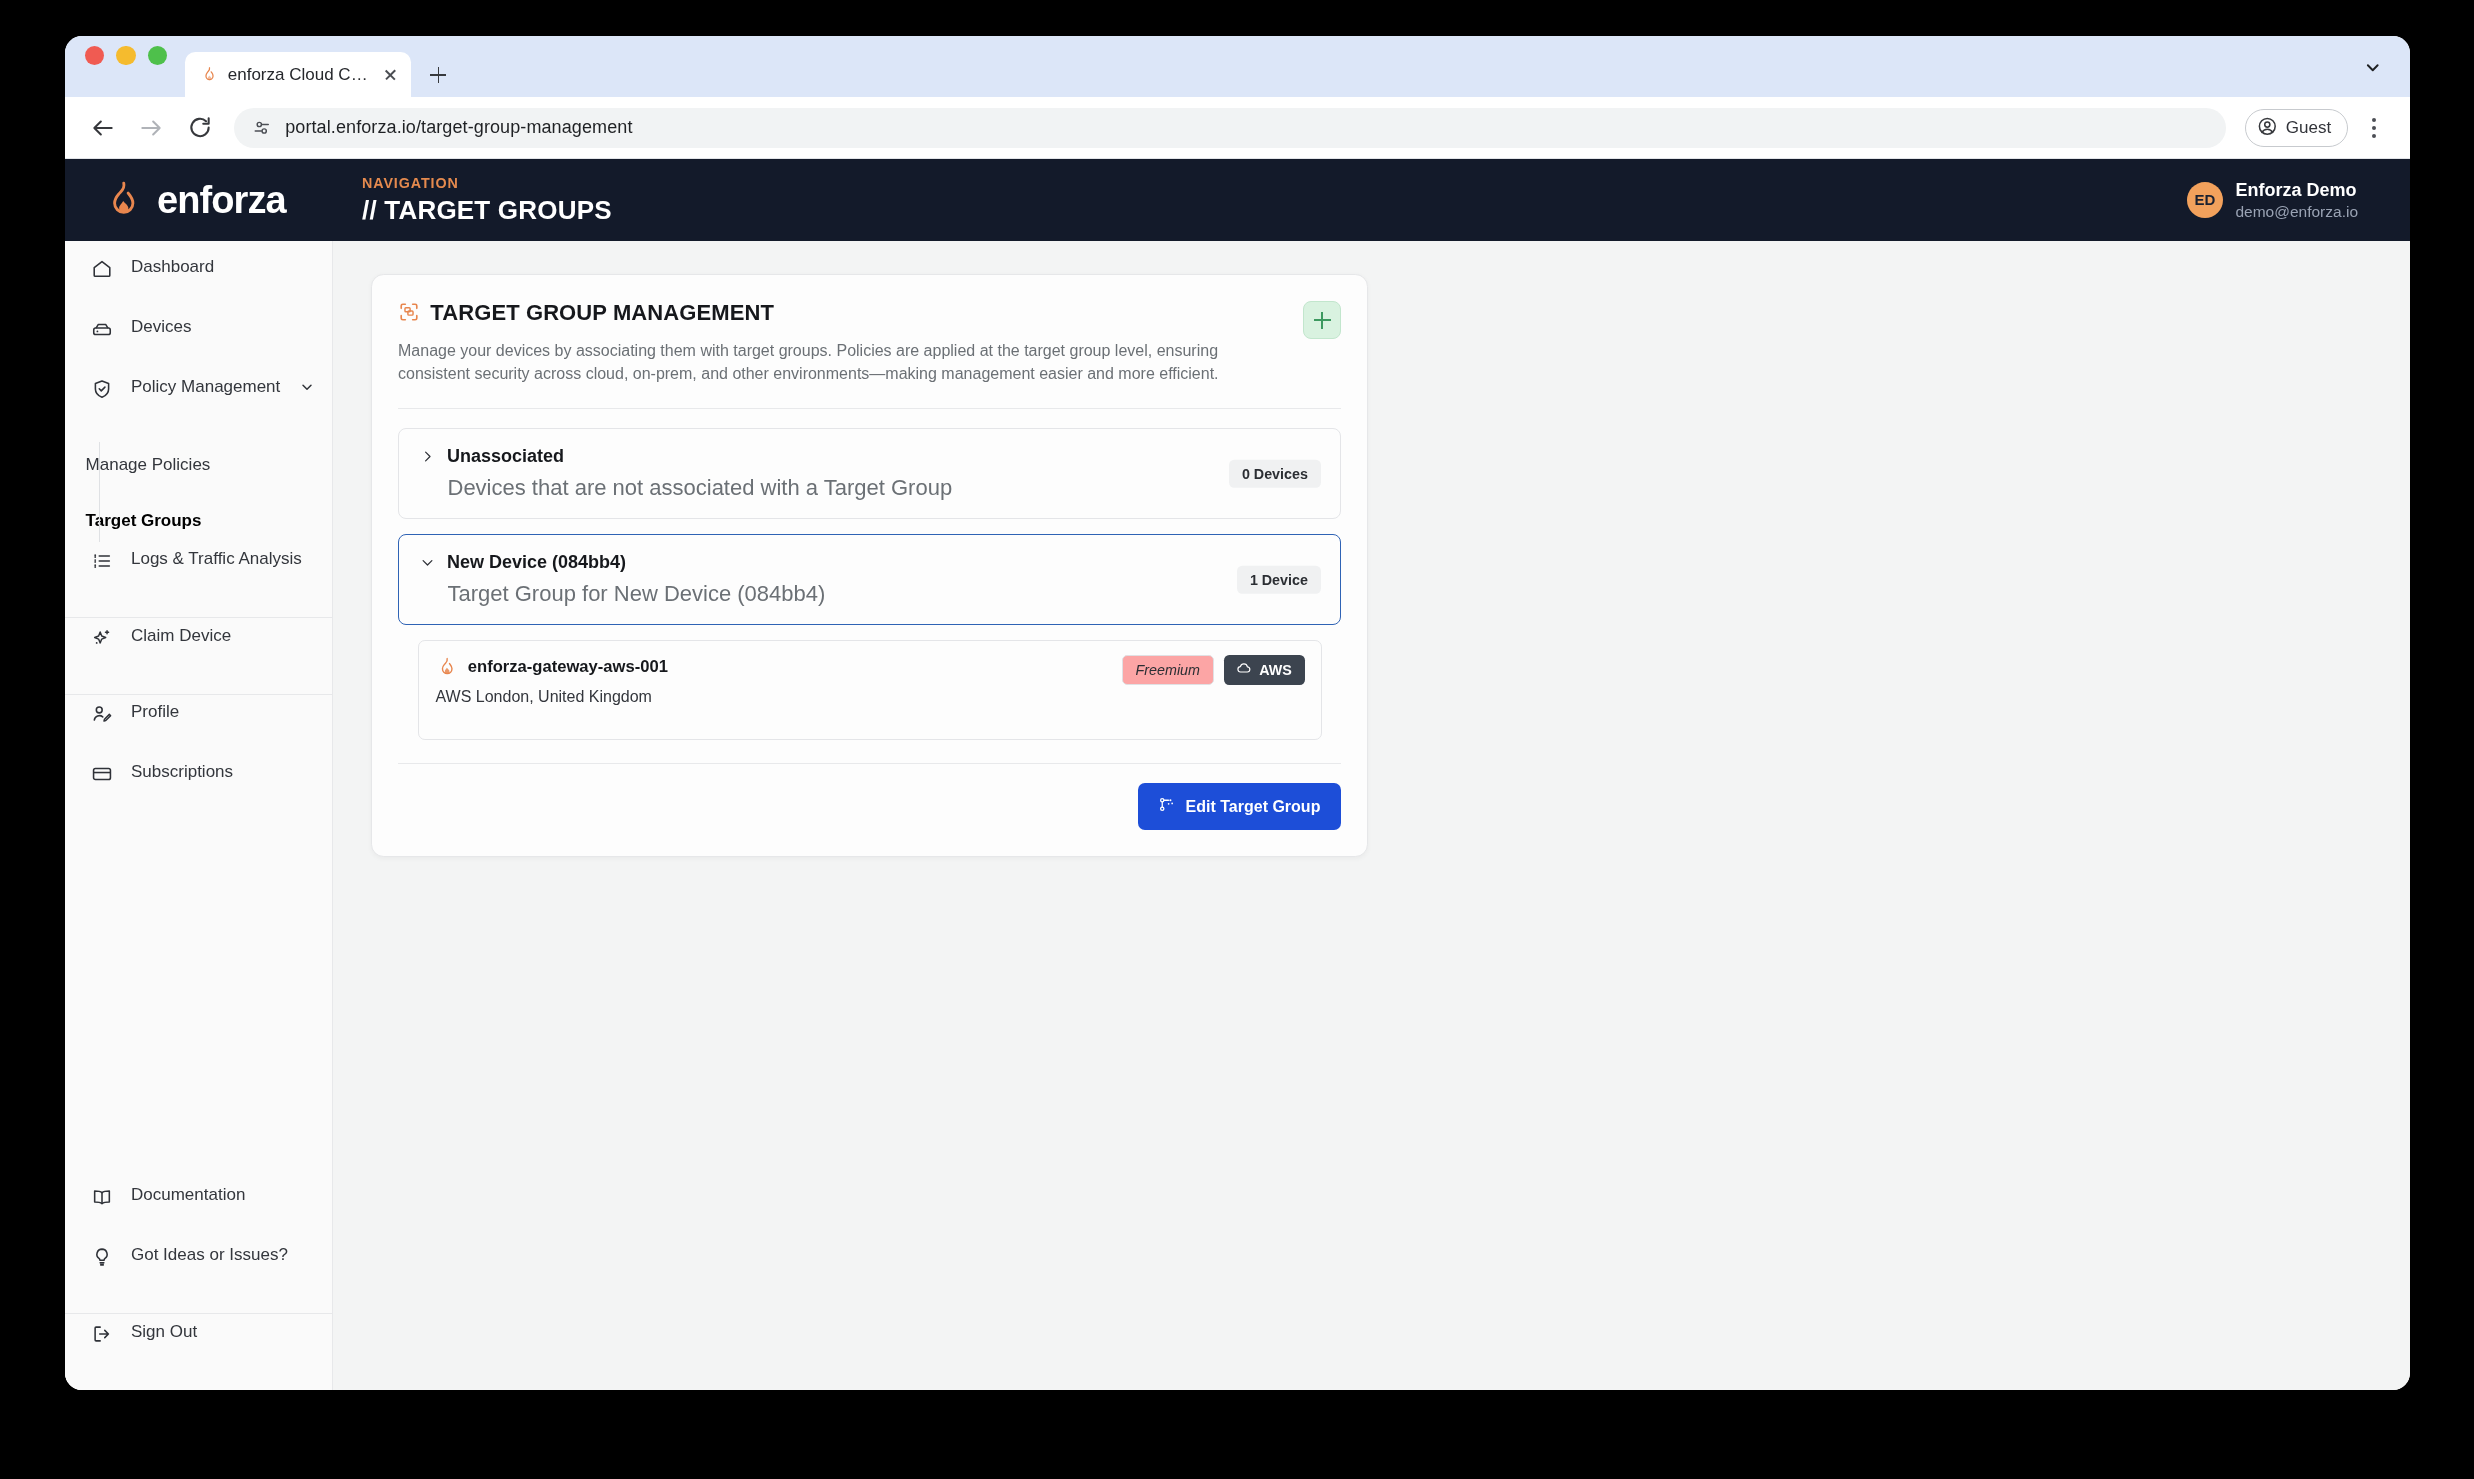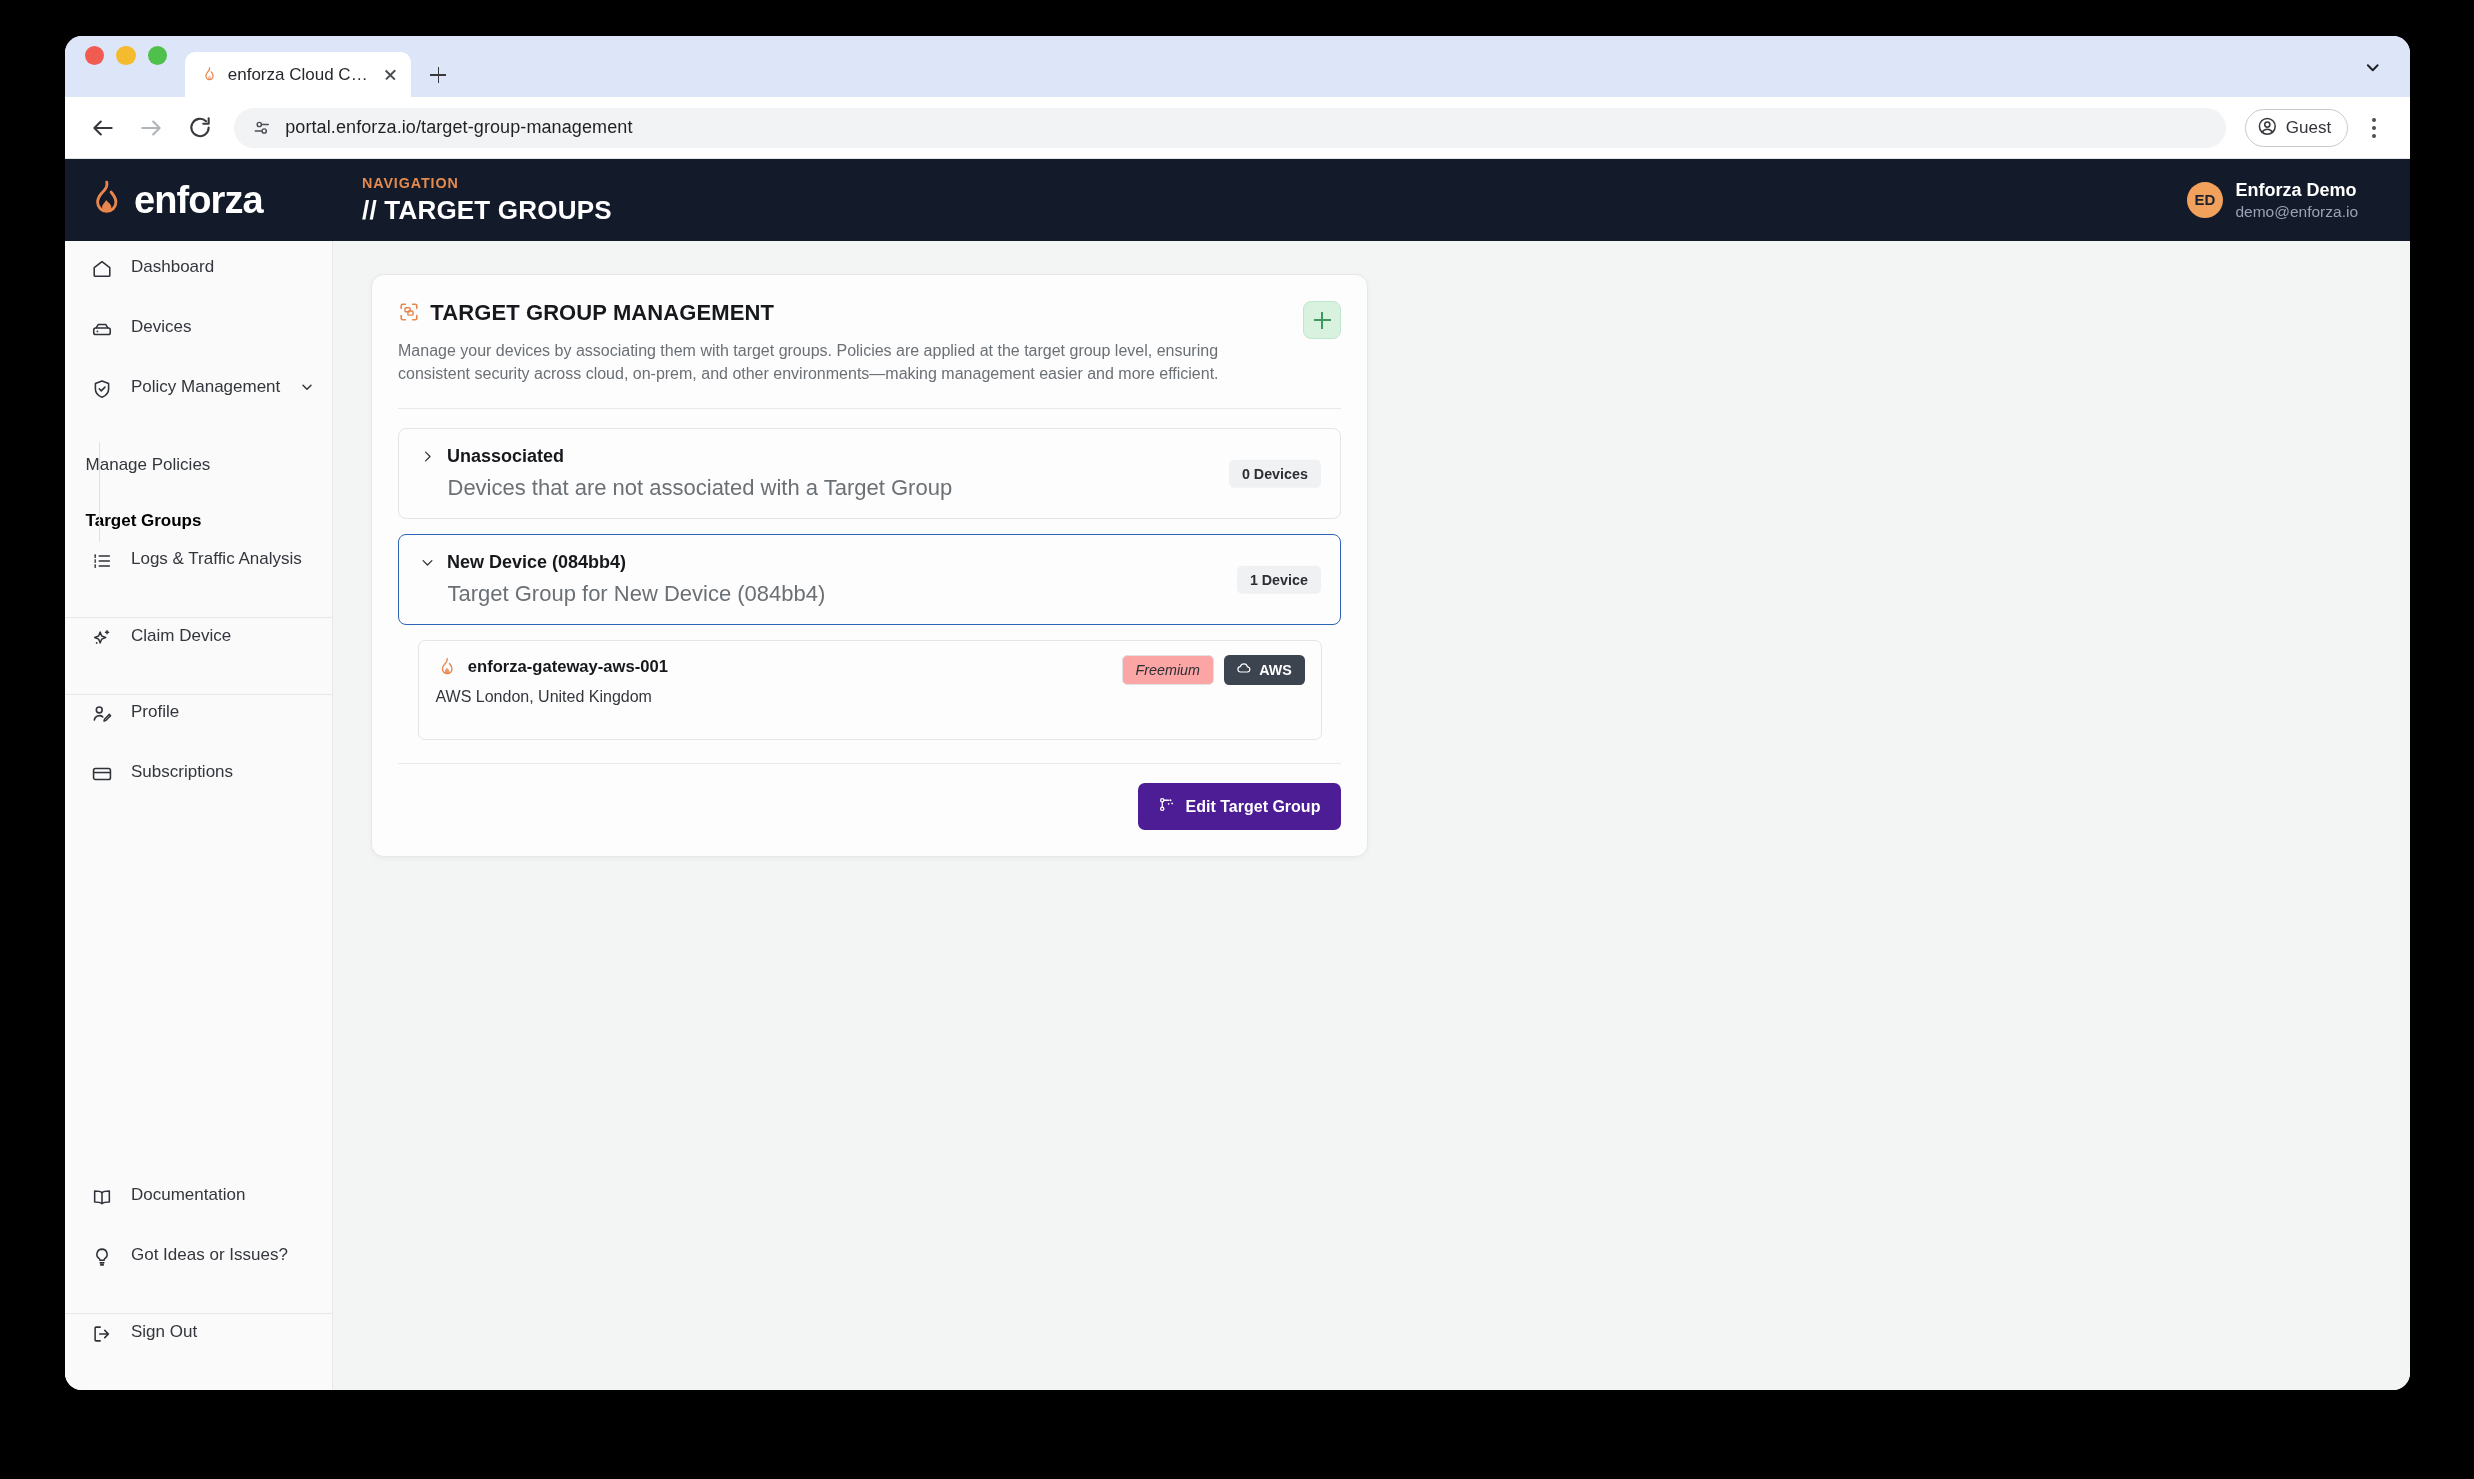--- a/index.html
+++ b/index.html
@@ -97,21 +97,21 @@
   .kebab { width: 31px; height: 36px; margin-left: 10.3px; display:flex; flex-direction: column; align-items: center; justify-content: center; gap: 4px; flex:none;}
   .kebab i { width: 4px; height: 4px; border-radius: 50%; background: #4c4f55; display: block; }
 
   
   .app { position: relative; width: 100%; height: 1231px; background: #f3f4f4; }
 
   .app-header {
     height: 82px; background: #131a2a;
     display: flex; align-items: center; position: relative;
   }
-  .logo-wrap { width: 268px; display: flex; align-items: flex-start; padding-left: 23px; gap: 10px; flex:none;}
+  .logo-wrap { width: 268px; display: flex; align-items: flex-end; padding-left: 40px; gap: 16px; flex:none;}
   .logo-text {
     font-size: 38px; font-weight: 700; color: #ffffff; letter-spacing: -0.9px;
   }
   .nav-block { padding-left: 29px; }
   .nav-kicker {
     font-size: 14.3px; font-weight: 700; color: #e58a4e; letter-spacing: 0.9px;
   }
   .nav-title {
     font-size: 26px; font-weight: 700; color: #ffffff; letter-spacing: 0.2px; margin-top: 4px;
   }
@@ -222,21 +222,21 @@
   }
   .badge-aws {
     background: #3c444f; border-radius: 5.2px; color: #ffffff;
     font-size: 14.3px; font-weight: 700; padding: 5.7px 12.6px;
     display: flex; align-items: center; gap: 6.9px; white-space: nowrap;
   }
 
   .footer-divider { height: 0.6px; background: #e8e9eb; margin: 23px 0 19.5px 0; }
   .card-footer { display: flex; justify-content: flex-end; }
   .edit-btn {
-    background: #4c1d95; border-radius: 6.9px; border: none;
+    background: #1d4ed8; border-radius: 6.9px; border: none;
     color: #ffffff; font-size: 16px; font-weight: 700;
     padding: 13px 20.6px; display: flex; align-items: center; gap: 10.3px;
     font-family: "Liberation Sans", sans-serif;
   }
 </style>
 </head>
 <body>
 
 <div class="browser-window">
 

